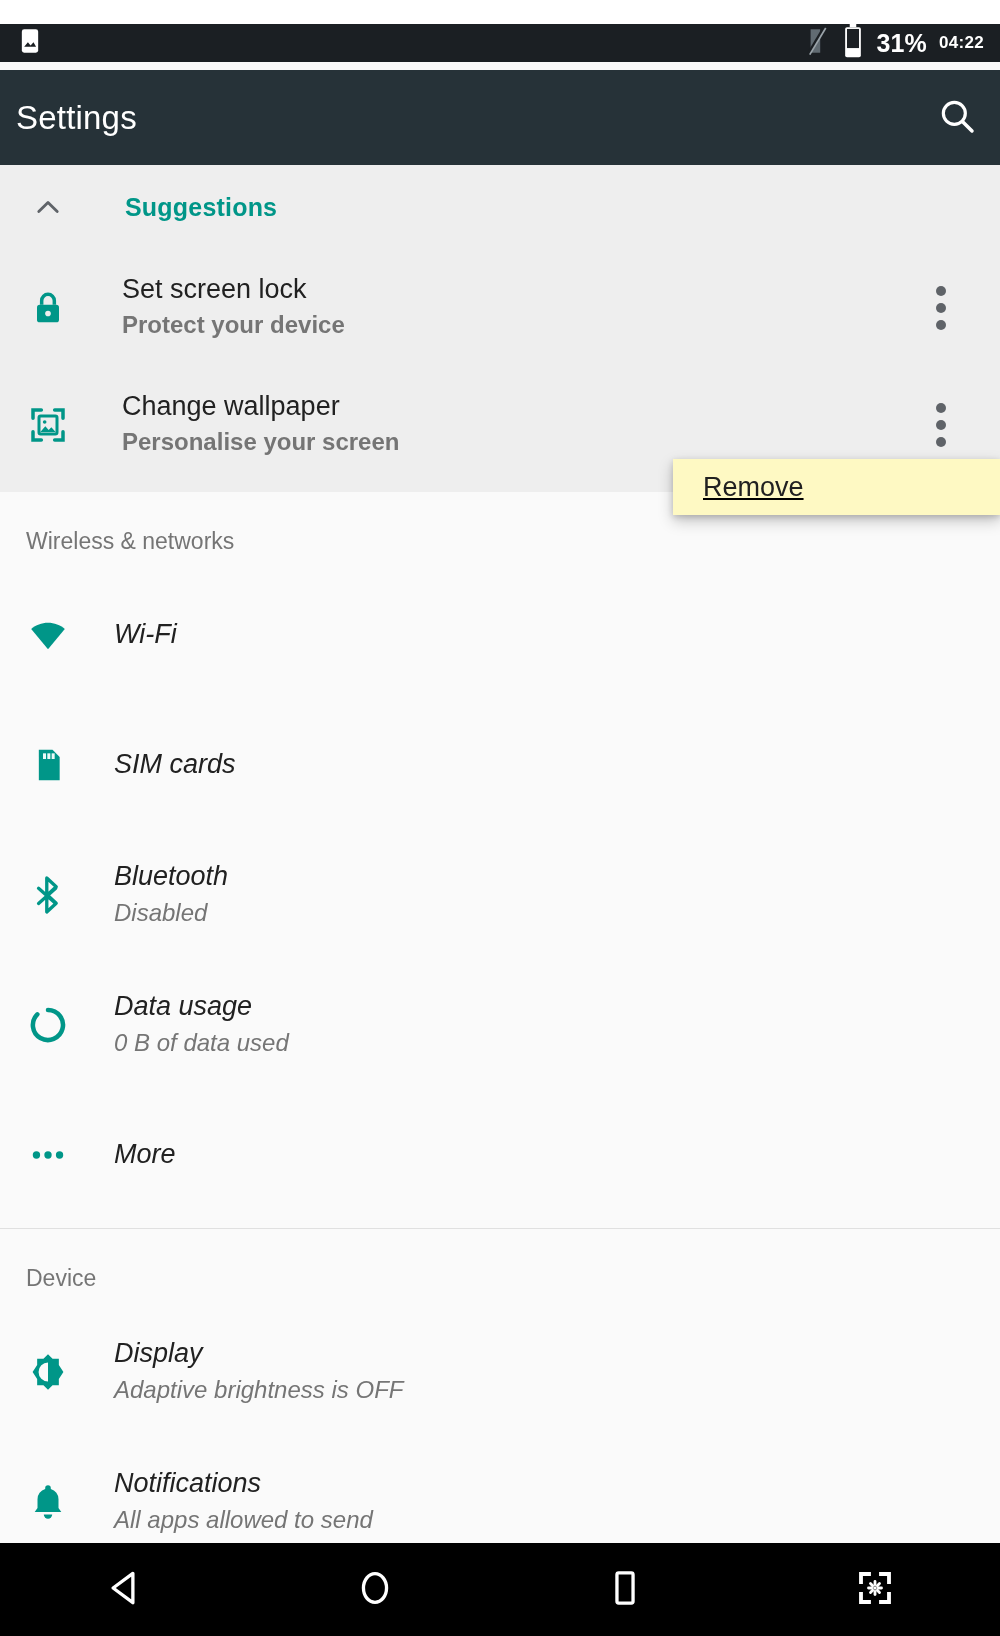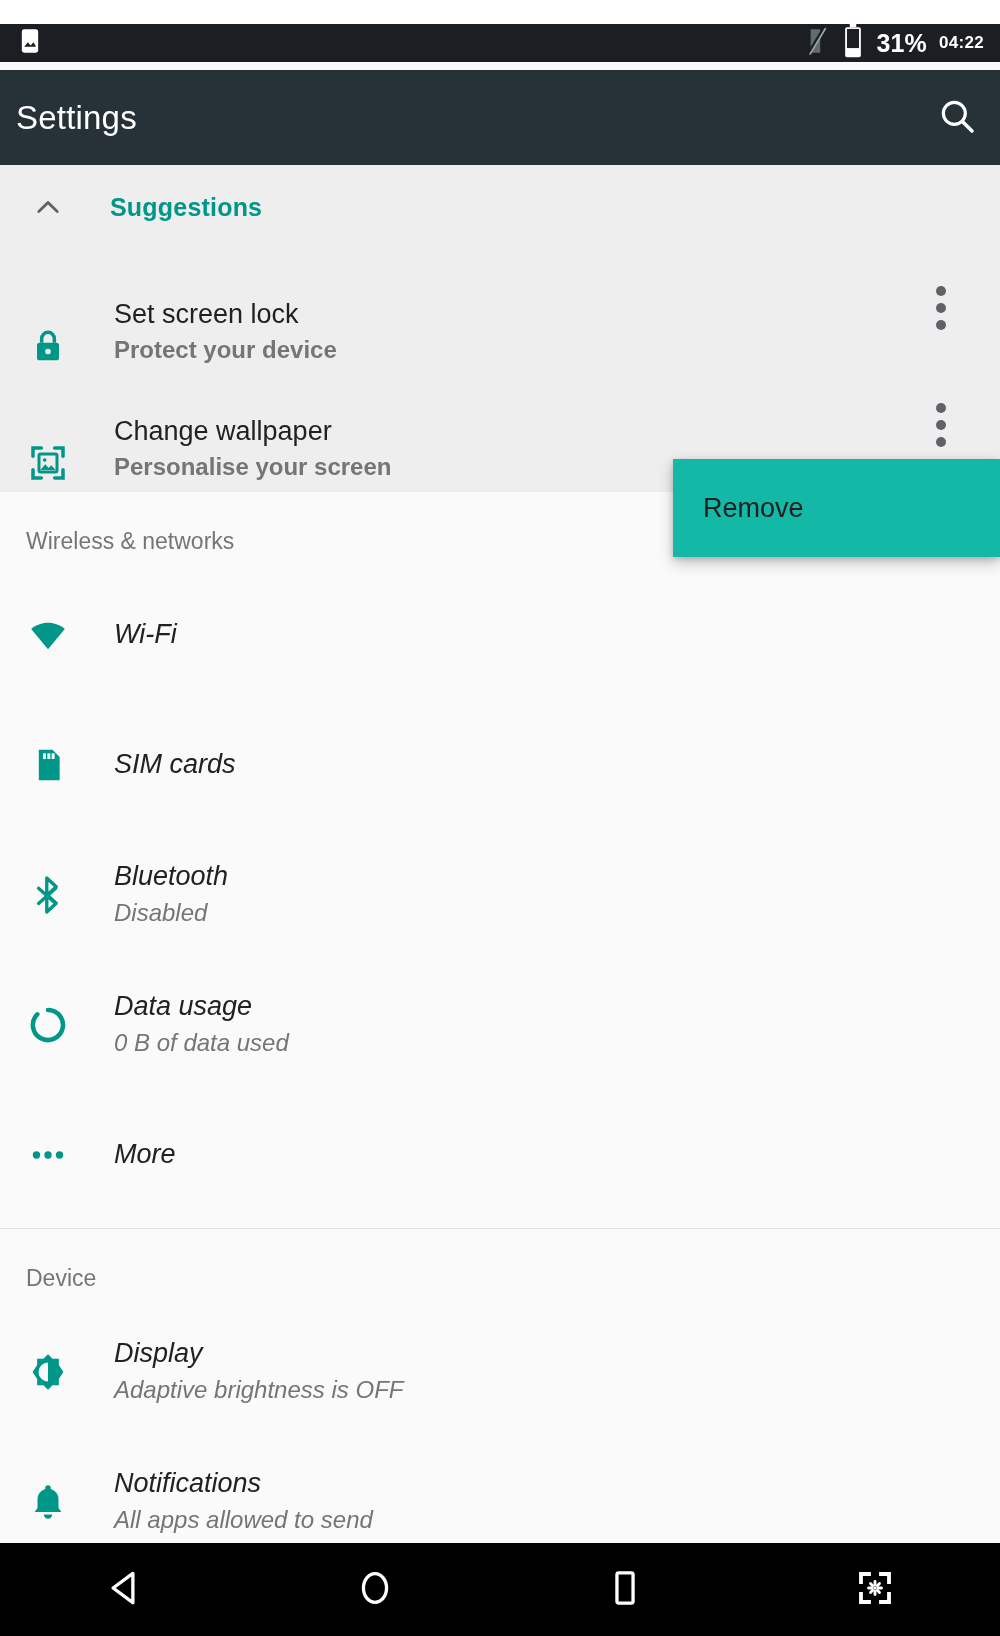--- a/index.html
+++ b/index.html
@@ -30,46 +30,46 @@
   }
   .actionbar h1 {
     color: #ffffff; font-size: 33px; font-weight: normal; letter-spacing: .2px;
   }
   .search-btn { margin-left: auto; width: 54px; height: 54px; display:flex; align-items:center; justify-content:center; cursor: pointer;}
 
   
   .suggestions { position: absolute; left:0; top:165px; width:1000px; height:327px; background:#eeeeee; }
   .sugg-header { display:flex; align-items:center; height:84px; padding-left: 26px; }
   .sugg-caret { width: 44px; display:flex; justify-content:center; align-items:center; }
-  .sugg-title { color: #009688; font-size: 25px; font-weight: bold; margin-left: 40px; letter-spacing:.2px;}
-
-  .sugg-row { position: relative; display:flex; align-items:flex-end; height:117px; padding-left: 26px; }
+  .sugg-title { color: #009688; font-size: 25px; font-weight: bold; margin-left: 55px; letter-spacing:.2px;}
+
+  .sugg-row { position: relative; display:flex; align-items:center; height:117px; padding-left: 26px; gap: 8px; }
   .sugg-icon { width: 44px; display:flex; justify-content:center; align-items:center; }
   .sugg-text { margin-left: 44px; }
   .sugg-label { font-size: 27px; color: #212121; line-height: 1.25; }
   .sugg-sub { font-size: 24px; color: #757575; line-height: 1.35; margin-top:2px;font-weight:bold;}
   .overflow { position:absolute; right: 46px; top:50%; transform: translateY(-50%); display:flex; flex-direction:column; gap:7px; cursor:pointer; padding:8px;}
   .overflow i { display:block; width:10px; height:10px; border-radius:50%; background:#5f6368; }
 
   
   .list { position:absolute; left:0; top:492px; width:1000px; }
   .section-label { font-size: 23px; color:#757575; padding: 36px 0 0 26px; height: 78px; }
   .row { display:flex; align-items:center; min-height: 130px; padding-left: 26px; cursor:pointer; }
   .row-icon { width: 44px; display:flex; justify-content:center; align-items:center; flex: 0 0 44px;}
   .row-text { margin-left: 44px; font-style: italic; }
   .row-label { font-size: 27px; color:#212121; line-height:1.25; }
   .row-sub { font-size: 24px; color:#757575; line-height:1.35; margin-top:3px; }
   .divider { height:1px; background:#e0e0e0; margin-top: 8px; }
 
   
   .popup {
-    position:absolute; left: 673px; top: 459px; width: 327px; height: 98px;
-    background: #14b8a6;
+    position:absolute; left: 673px; top: 459px; width: 327px; height: 56px;
+    background: #fef9c3;
     box-shadow: 0 6px 14px rgba(0,0,0,.22), 0 2px 6px rgba(0,0,0,.16);
-    display:flex; align-items:center;
+    display:flex; align-items:center;text-decoration:underline;
   }
   .popup-item { font-size: 27px; color:#212121; padding-left: 30px; cursor:pointer; width:100%; }
 
   
   .navbar {
     position:absolute; left:0; bottom:0; width:1000px; height:93px;
     background:#000000; display:flex; align-items:center;
   }
   .nav-btn { flex:1; display:flex; align-items:center; justify-content:center; cursor:pointer; height:93px;}
 </style>

